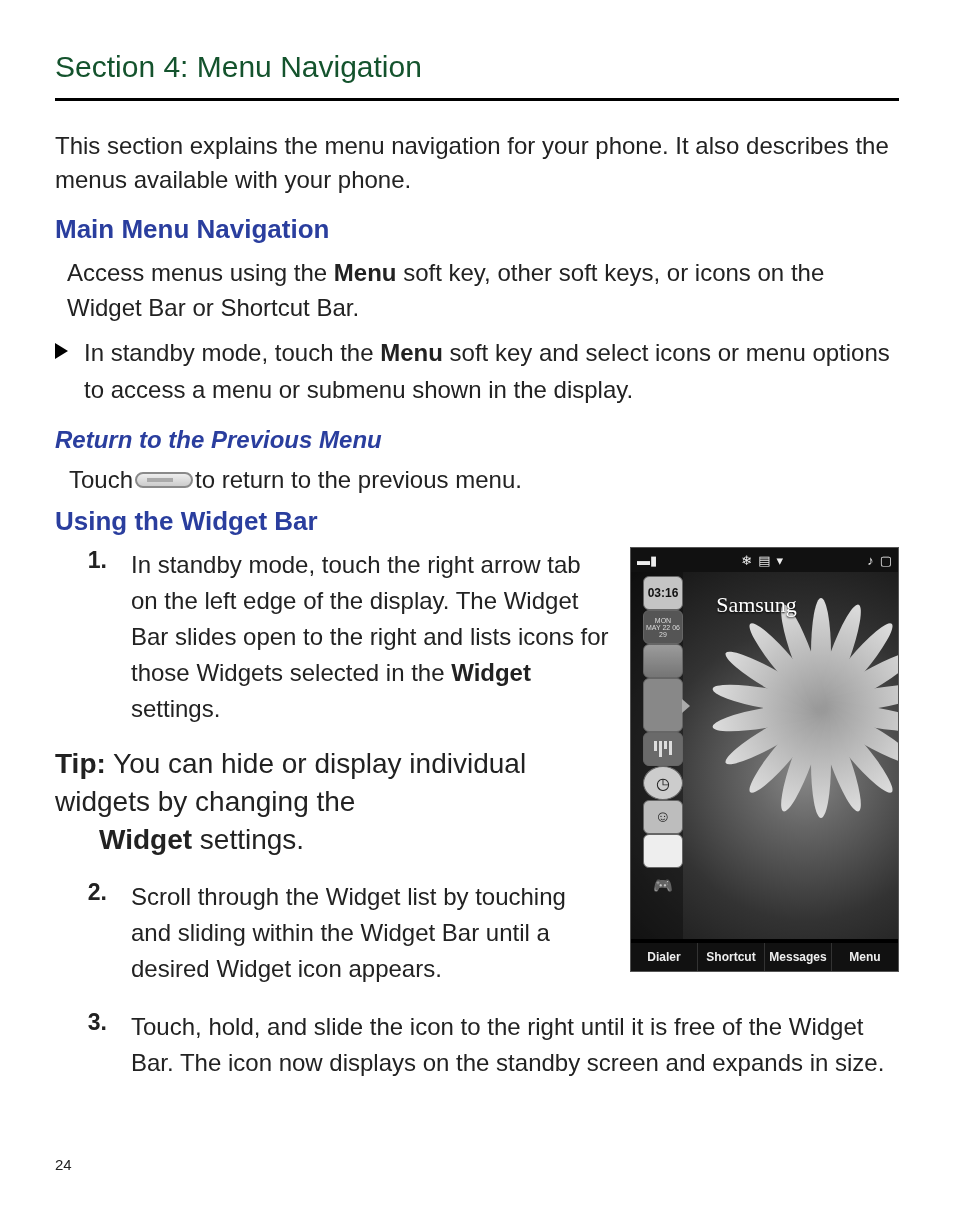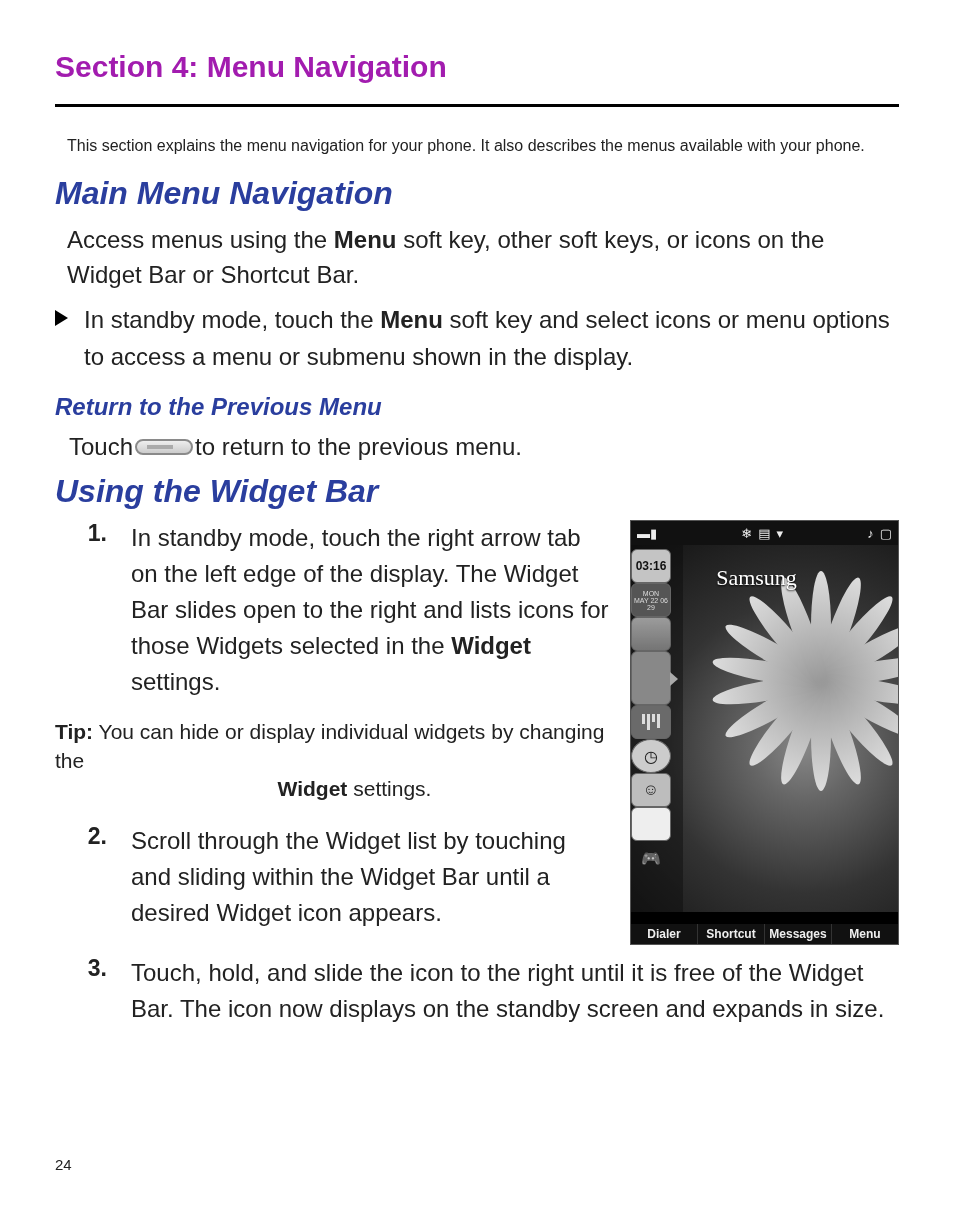--- a/index.html
+++ b/index.html
@@ -6,41 +6,39 @@
   body {
     width: 954px;
     height: 1209px;
     background: #fff;
     font-family: Arial, Helvetica, sans-serif;
     color: #222;
     position: relative;
     padding: 50px 55px 20px 55px;
   }
   .section-title {
-    color: #a21caf;
-    font-weight: 700;
+    color: #14532d;
+    font-weight: 400;
     font-size: 30px;
-    padding-bottom: 20px;
+    padding-bottom: 14px;
     border-bottom: 3px solid #000;
     margin-bottom: 28px;
     font-family: Arial, sans-serif;
   }
   .intro {
-    font-size: 16px;
+    font-size: 24px;
     line-height: 1.4;
-    margin-left: 12px;
     margin-bottom: 18px;
   }
   .sub-head {
     color: #2a3e9e;
     font-weight: 800;
-    font-size: 32px;
+    font-size: 26px;
     margin-bottom: 10px;
     font-family: Arial, sans-serif;
-    font-style: italic;
   }
   .sub-head-italic {
     color: #2a3e9e;
     font-weight: 800;
     font-style: italic;
     font-size: 24px;
     margin-bottom: 12px;
     margin-top: 18px;
     font-family: Arial, sans-serif;
   }
@@ -111,28 +109,27 @@
     width: 28px;
     text-align: right;
     flex-shrink: 0;
     margin-left: 24px;
   }
   .ol-text {
     font-size: 24px;
     line-height: 1.5;
   }
   .tip-block {
-    font-size: 21px;
+    font-size: 28px;
     line-height: 1.35;
     margin: 18px 0 20px 0;
     padding-left: 0;
   }
   .tip-block .tip-indent {
     margin-left: 44px;
-    text-align: center;
   }
   .bold { font-weight: 700; }
   .page-num {
     position: absolute;
     left: 55px;
     bottom: 36px;
     font-size: 15px;
   }
   
   .phone {
@@ -184,21 +181,21 @@
     font-size: 22px;
     text-shadow: 0 1px 2px #000;
   }
   .phone .widgetbar {
     position: absolute;
     left: 0; top: 24px; bottom: 32px;
     width: 52px;
     background: rgba(10,10,10,0.45);
     display: flex;
     flex-direction: column;
-    align-items: flex-start;
+    align-items: flex-end;
     padding-top: 4px;
   }
   .wicon {
     width: 40px; height: 34px;
     border-radius: 6px;
     background: #999;
     display: flex;
     align-items: center;
     justify-content: center;
     font-size: 16px;
@@ -212,21 +209,21 @@
   .wicon.tab::after { content:""; position:absolute; right:-8px; top:20px; border-top:7px solid transparent; border-bottom:7px solid transparent; border-left:8px solid #aaa;}
   .wicon.album { background:#6a6a6a;}
   .wicon.album .barset { display:flex; gap:2px;}
   .wicon.album .barset span { width:3px; background:#ddd;}
   .wicon.clock { background:#ccc; border-radius:50%;}
   .wicon.msg { background:#d4c24a;}
   .wicon.note { background:#eee;}
   .wicon.game { background:transparent; border:none;}
   .phone .softkeys {
     position: absolute;
-    left:0; right:0; bottom:0; height:20px;
+    left:0; right:0; bottom:0; height:28px;
     background:#111;
     display:flex;
     color:#eee;
     font-size:12px;
     font-weight:700;
   }
   .softkey {
     flex:1;
     display:flex;
     align-items:center;

